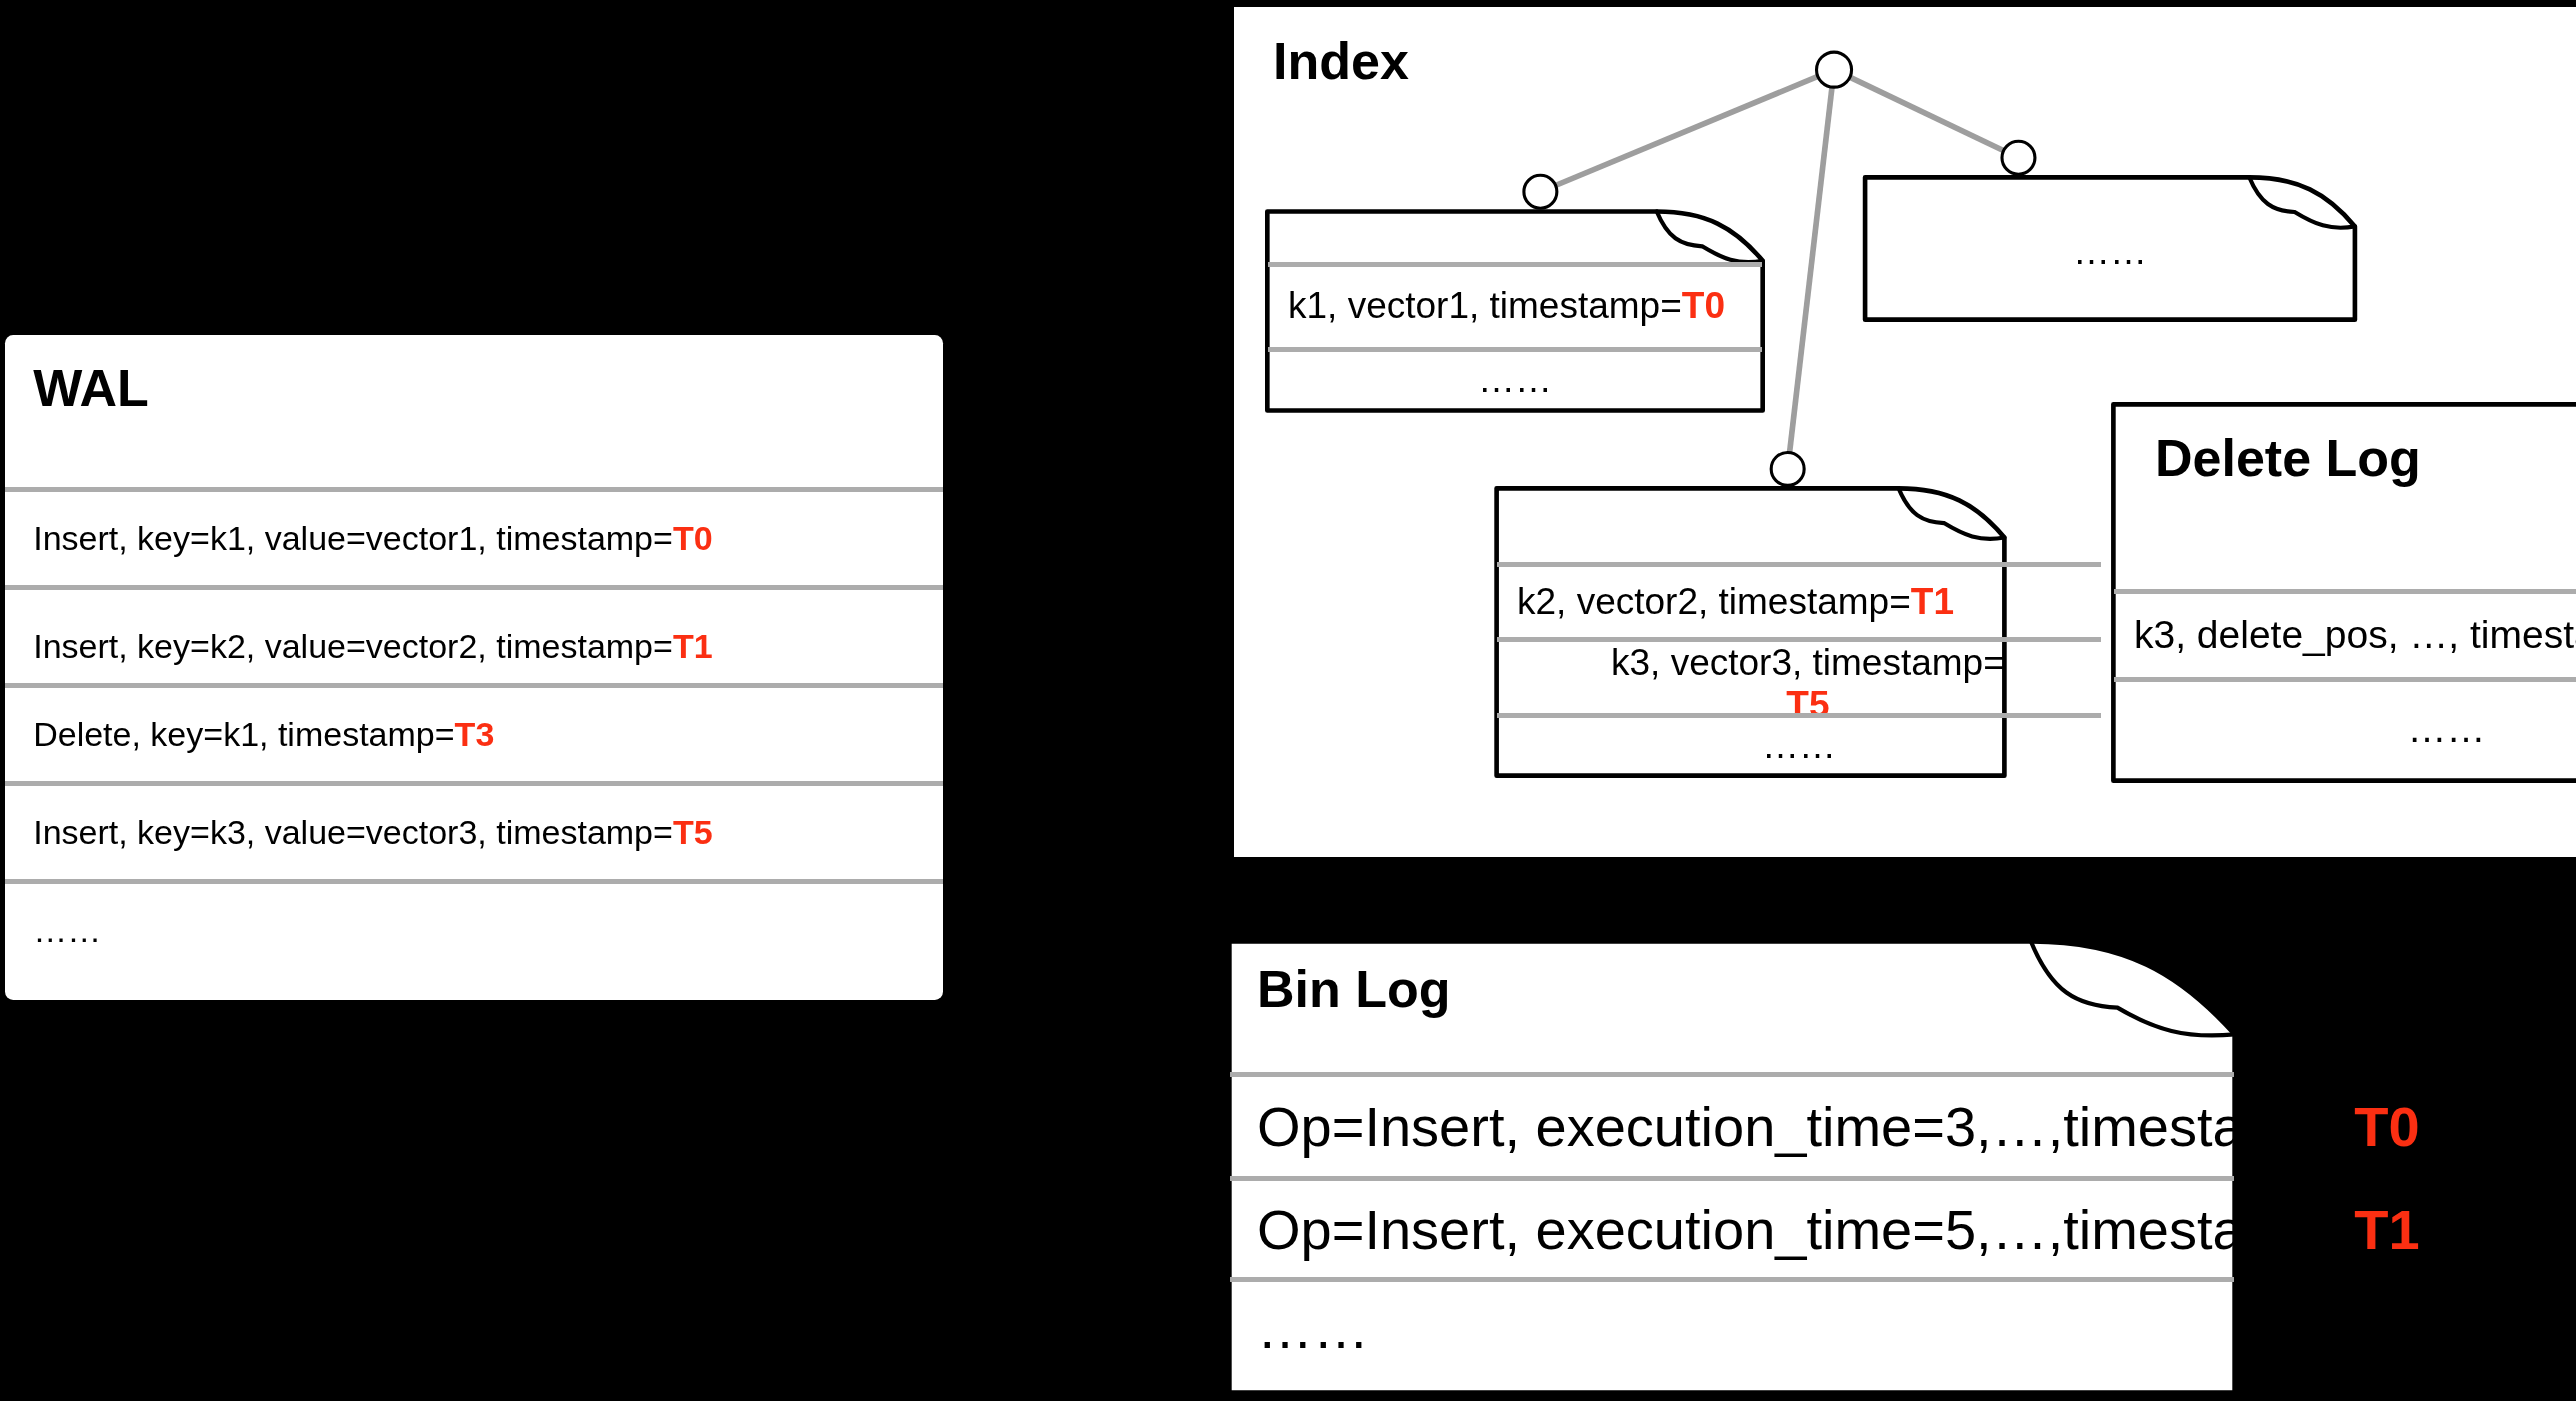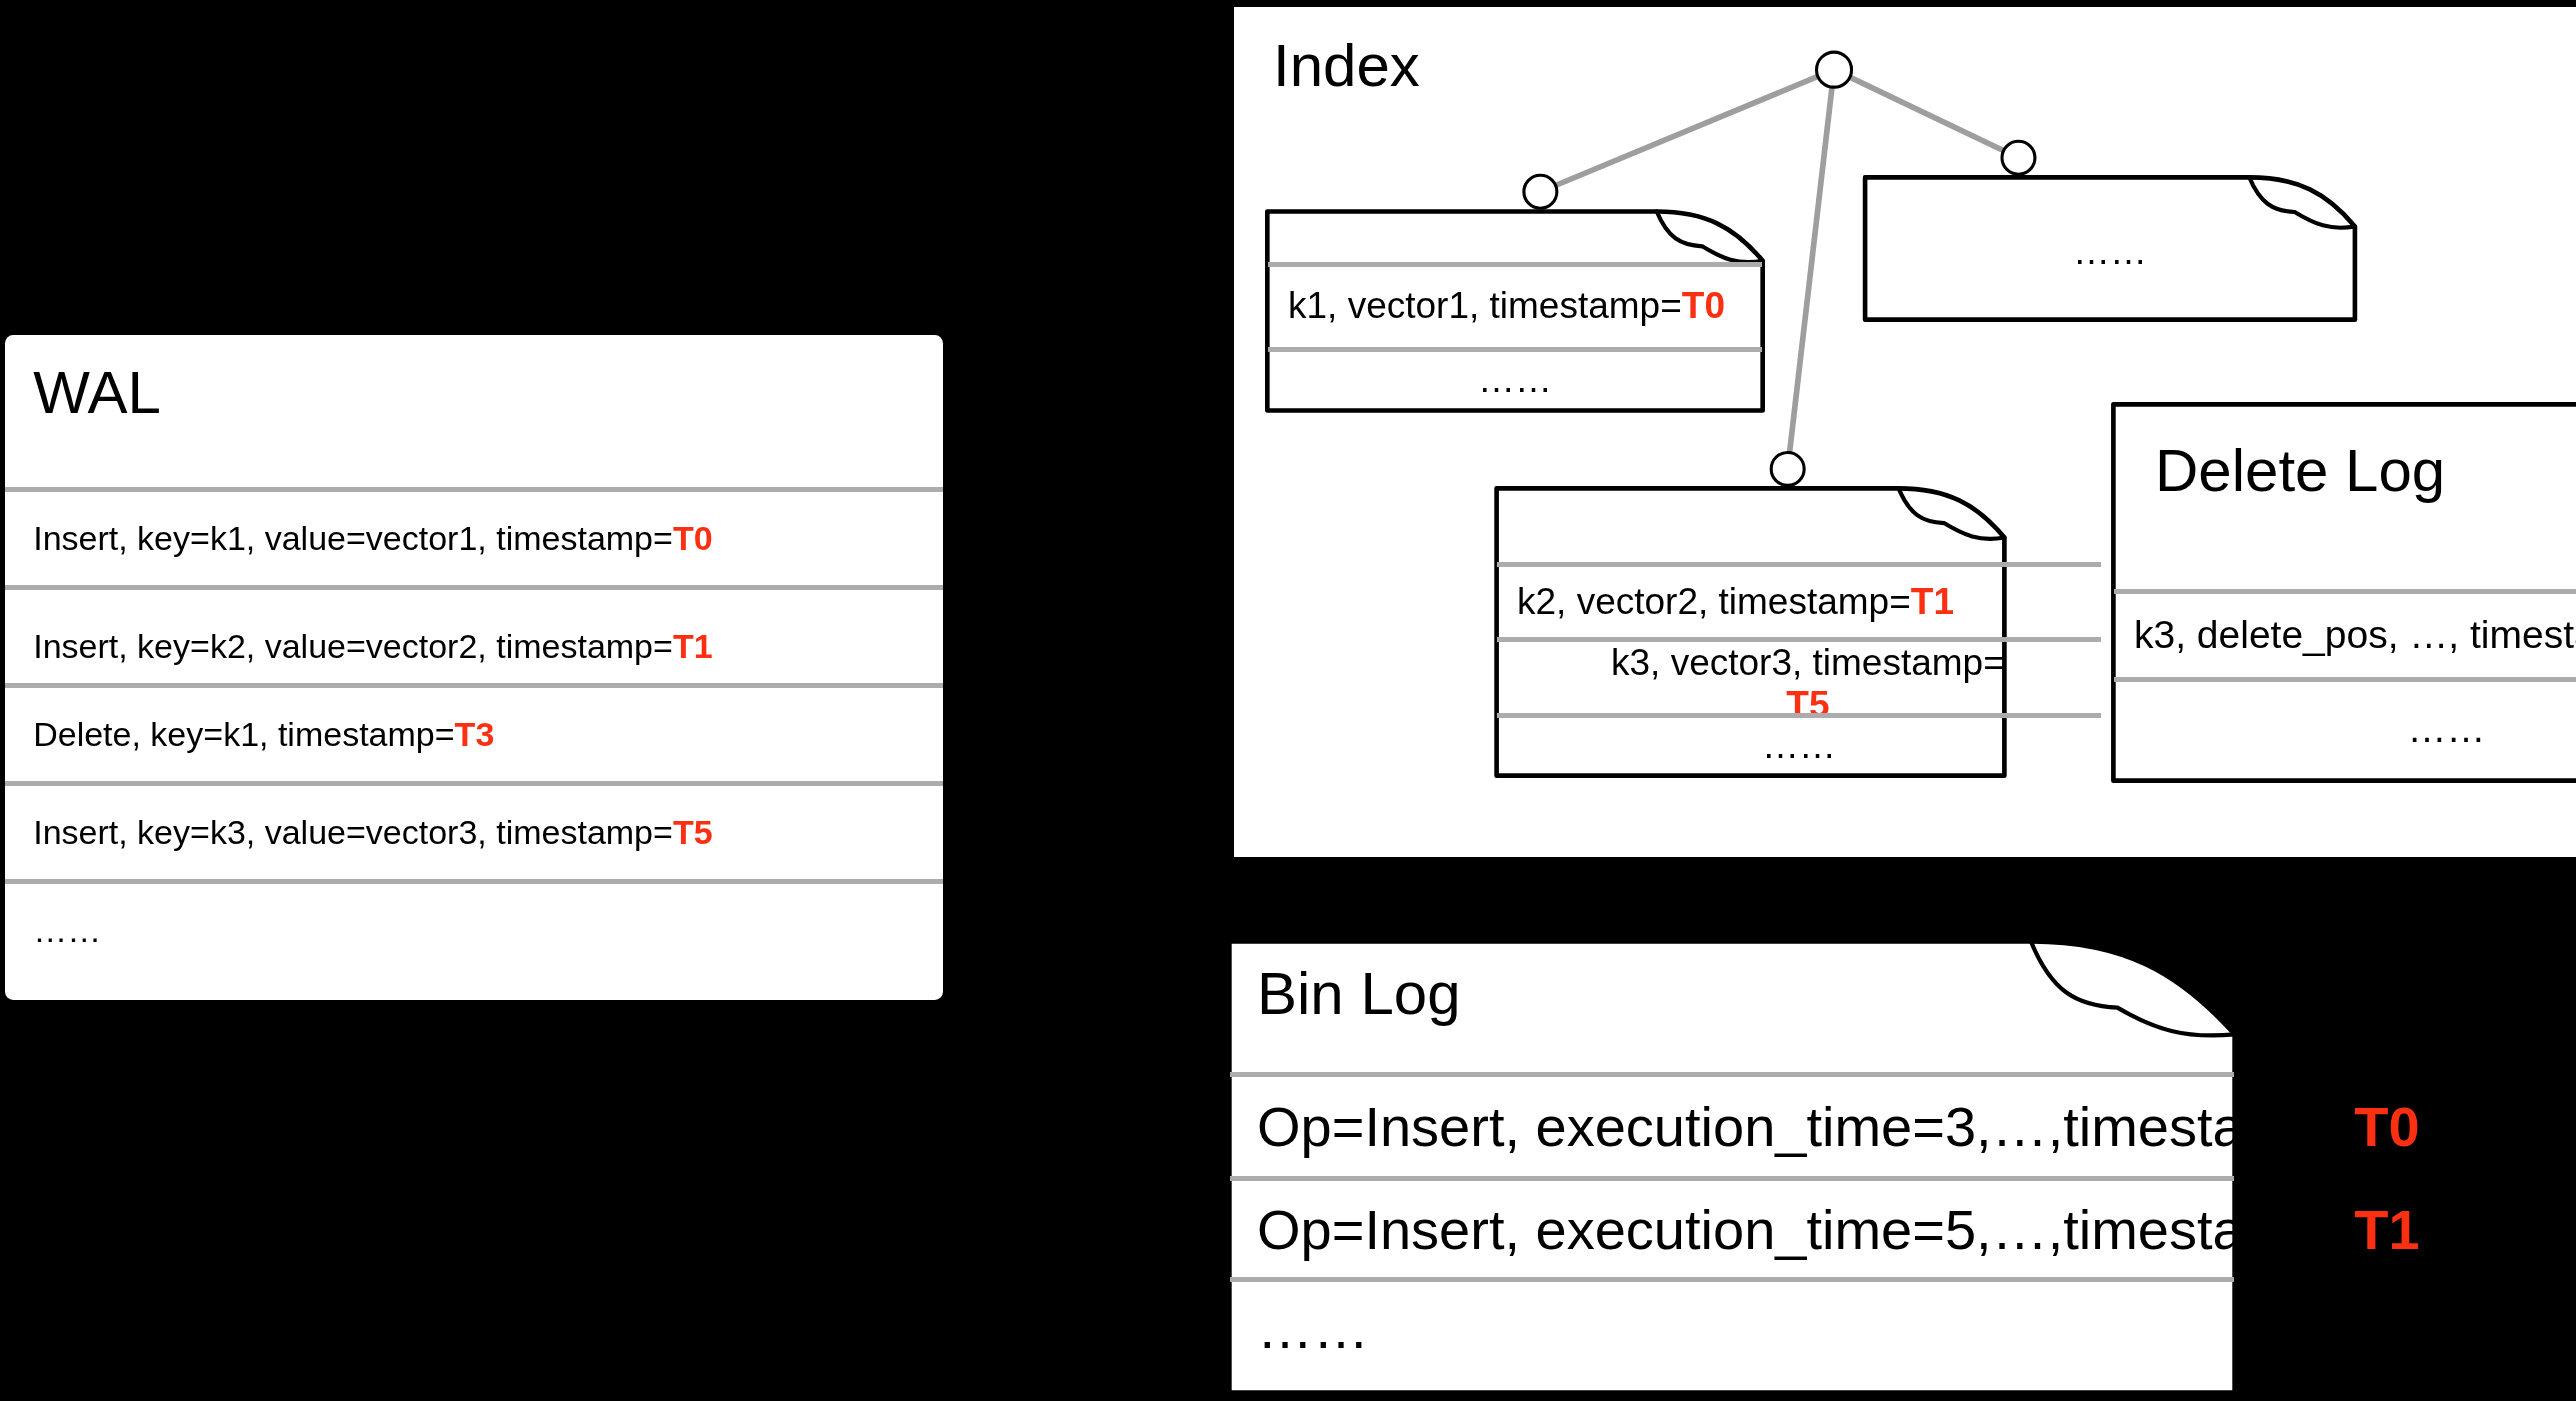--- a/index.html
+++ b/index.html
@@ -1,21 +1,21 @@
 <!DOCTYPE html>
 <html style="font-size:8.2px"><head>
 <meta charset="utf-8">
 <style>
   html,body{margin:0;padding:0;background:#000;}
   #canvas{
     position:relative;width:2817px;height:1402px;background:#000;overflow:hidden;
     font-family:"Liberation Sans","DejaVu Sans",sans-serif;color:#000;
   }
   .panel{position:absolute;background:#fff;}
-  .title{position:absolute;font-weight:normal;font-size:60px;line-height:1.1;white-space:nowrap;}
+  .title{position:absolute;font-weight:bold;font-size:52px;line-height:1.1;white-space:nowrap;}
   .row{position:absolute;display:flex;align-items:center;white-space:nowrap;}
   .row.center{justify-content:center;}
   .divider{position:absolute;height:4.6px;background:#acacac;}
   .ts{font-weight:bold;}
   .doc{position:absolute;}
   .doc .inner{position:absolute;left:0;top:0;right:0;bottom:0;z-index:2;}
   .doc svg.outline{position:absolute;left:0;top:0;z-index:1;}
   .doc .divider{z-index:2;}
   #tree-svg{position:absolute;left:0;top:0;z-index:3;pointer-events:none;}
   .doc-layer{z-index:4;}
@@ -125,21 +125,21 @@
       </div>
     </div>
   </div>
 
   <div class="doc doc-layer" style="left:2111px;top:402px;width:671px;height:381px;">
       <svg class="outline" width="671" height="381" viewBox="0 0 1303 740">
         <path d="M 4.5 4.5 H 1063 C 1171 4.5 1235.8 52.5 1298.5 150 V 735.5 H 4.5 Z" fill="#ffffff" stroke="#000000" stroke-width="9" stroke-linejoin="round"></path>
         <path d="M 1063 4.5 C 1087 82.5 1115.8 105 1163.8 108 C 1207 142.5 1243 159 1298.5 150" fill="none" stroke="#000000" stroke-width="8.1" stroke-linecap="round"></path>
       </svg>
     <div class="inner">
-      <div class="title" style="left:44px;top:36px;">Delete Log</div>
+      <div class="title" style="left:44px;top:28px;">Delete Log</div>
       <div class="divider" style="left:2.6px;right:2.6px;top:187px;"></div>
       <div class="divider" style="left:2.6px;right:2.6px;top:275px;"></div>
       <div class="row del-font" style="left:23px;right:5.2px;top:191px;height:84px;">
         <span>k3, delete_pos, …, timestamp=</span>
       </div>
       <div class="row center del-font" style="left:5.2px;right:5.2px;top:280px;height:93px;">
         <span>……</span>
       </div>
     </div>
   </div>

